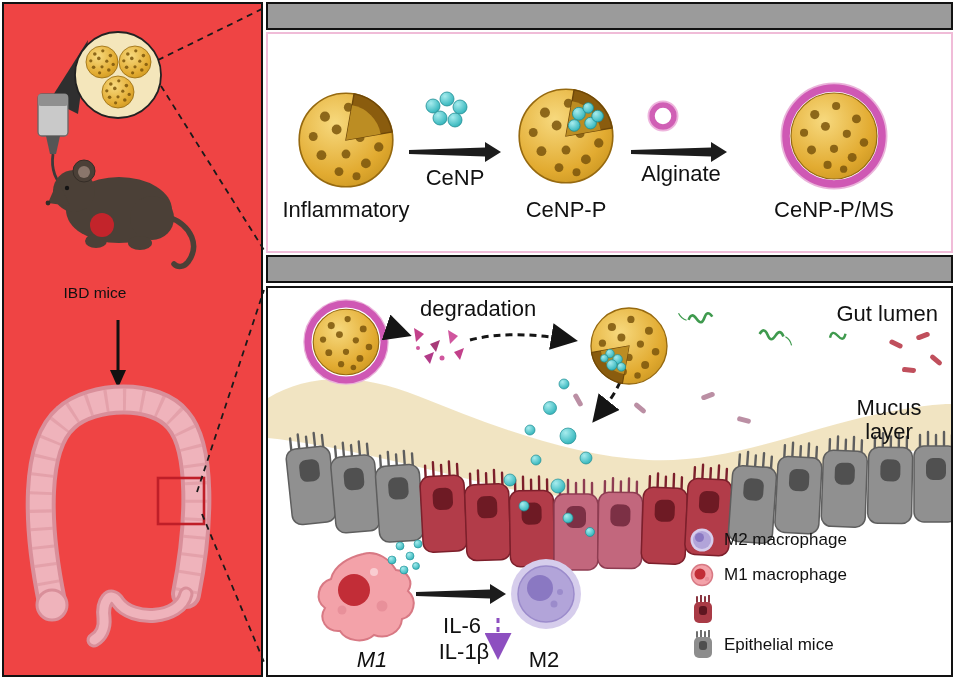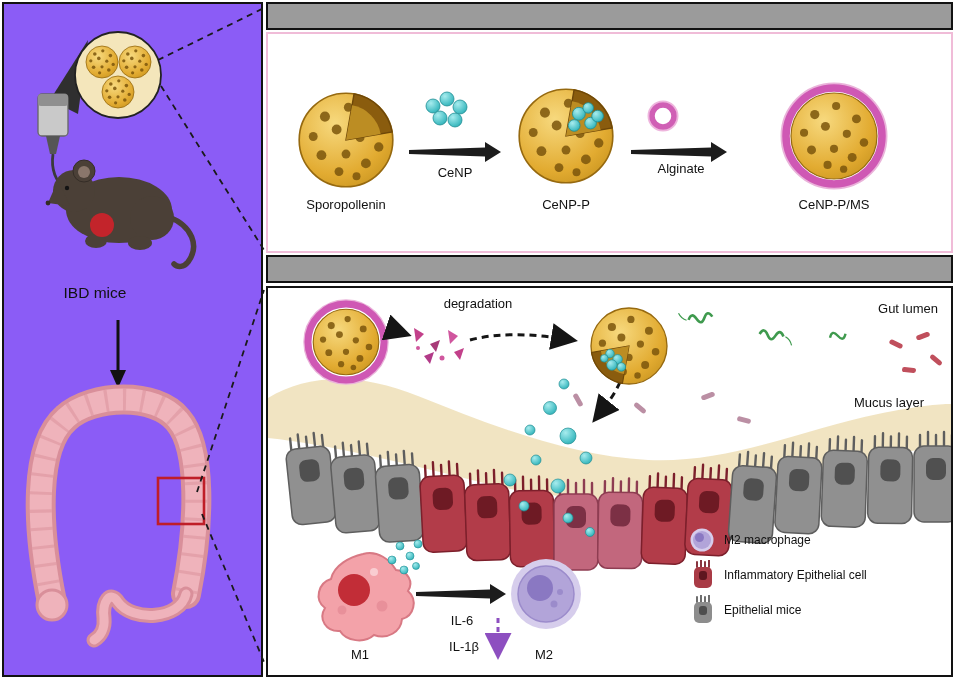--- a/index.html
+++ b/index.html
@@ -1,31 +1,31 @@
 <!DOCTYPE html>
 <html><head>
 <meta charset="utf-8">
 <style>
   * { margin:0; padding:0; box-sizing:border-box; }
   html,body { width:955px; height:679px; background:#ffffff; font-family:"Liberation Sans", sans-serif; }
   #app { position:absolute; left:0; top:0; width:955px; height:679px; background:#ffffff; overflow:hidden; }
   .panel { position:absolute; }
-  #left-panel { left:2px; top:2px; width:261px; height:675px; background:#8b5cf6; border:2px solid #121212; }
+  #left-panel { left:2px; top:2px; width:261px; height:675px; background:#ef4444; border:2px solid #121212; }
   .gray-bar { position:absolute; left:266px; width:687px; height:28px; background:#9b9b9b; border:2px solid #121212; }
   #bar-top { top:2px; }
   #bar-mid { top:255px; }
   #synth-panel { left:266px; top:32px; width:687px; height:221px; background:#ffffff; border:2px solid #f0bcd8; }
   #gut-panel { left:266px; top:286px; width:687px; height:391px; background:#ffffff; border:2px solid #121212; }
   .panel > svg.art { position:absolute; left:0; top:0; }
-  .lbl { position:absolute; color:#111; font-size:13px; line-height:1.1; text-align:center; }
+  .lbl { position:absolute; color:#111; font-size:22px; line-height:1.1; text-align:center; }
   .lbl.small { font-size:15.5px; }
   #connector-overlay { position:absolute; left:0; top:0; width:955px; height:679px; pointer-events:none; z-index:40; }
   .legend { position:absolute; left:420px; top:238px; display:flex; flex-direction:column; gap:7px; }
   .legend-row { display:flex; align-items:center; gap:8px; height:28px; }
-  .legend-label { font-size:12px; color:#111; }
+  .legend-label { font-size:17px; color:#111; }
   
   .cell-gray  { --body:#909090; --edge:#5e5e5e; --nuc:#505050; }
   .cell-red   { --body:#b23c49; --edge:#7c1f2b; --nuc:#6e1a24; }
   .cell-mauve { --body:#c2677d; --edge:#8e3d52; --nuc:#7c3045; }
 </style>
 </head>
 <body>
 
 <div id="app">
 
@@ -175,21 +175,21 @@
       <g transform="translate(566,102)">
         <circle r="52" fill="none" stroke="#eab3da" stroke-width="3"></circle>
         <circle r="48" fill="none" stroke="#cf58b4" stroke-width="7.5"></circle>
         <circle r="43" fill="url(#sy-gold)" stroke="#96690f" stroke-width="1.2"></circle>
         <g transform="scale(1.07)">
             <use href="#sy-dots"></use>
           </g>
       </g>
     </svg>
 
-    <div class="lbl" style="left:8px;  top:164px; width:140px;">Sporopollenin</div>
+    <div class="lbl" style="left:8px;  top:164px; width:140px;">Inflammatory</div>
     <div class="lbl" style="left:152px; top:132px; width:70px;">CeNP</div>
     <div class="lbl" style="left:248px; top:164px; width:100px;">CeNP-P</div>
     <div class="lbl" style="left:371px; top:128px; width:84px;">Alginate</div>
     <div class="lbl" style="left:506px; top:164px; width:120px;">CeNP-P/MS</div>
   </div>
 
   <div id="gut-panel" class="panel">
     <svg class="art" width="683" height="387" viewBox="0 0 683 387">
       <defs>
         <radialGradient id="gu-gold" cx="0.38" cy="0.32" r="0.85">
@@ -359,46 +359,53 @@
         <circle r="28" fill="#b2a4d9" stroke="#9b8bcb" stroke-width="1.5"></circle>
         <circle cx="-6" cy="-6" r="13" fill="#8a78c2"></circle>
         <circle cx="8" cy="10" r="3.5" fill="#9b8bcb"></circle>
         <circle cx="14" cy="-2" r="3" fill="#9b8bcb"></circle>
       </g>
     </svg>
 
     <div class="lbl" style="left:566px; top:14px;  width:104px; text-align:right;">Gut lumen</div>
     <div class="lbl" style="left:152px; top:9px;  width:116px;">degradation</div>
     <div class="lbl" style="left:562px; top:108px; width:118px; text-align:center;">Mucus layer</div>
-    <div class="lbl" style="left:70px;  top:360px; width:44px;">M1</div>
+    <div class="lbl" style="left:82px;  top:360px; width:44px;font-style:italic;">M1</div>
     <div class="lbl" style="left:254px; top:360px; width:44px;">M2</div>
     <div class="lbl" style="left:166px; top:326px; width:56px; text-align:center;">IL-6</div>
     <div class="lbl" style="left:166px; top:352px; width:60px; text-align:center;">IL-1β</div>
 
     <div class="legend">
       <div class="legend-row">
         <svg width="28" height="28" viewBox="0 0 28 28">
           <circle cx="14" cy="14" r="11.5" fill="#d6cdec"></circle>
           <circle cx="14" cy="14" r="9" fill="#b2a4d9"></circle>
           <circle cx="11.5" cy="11.5" r="4.5" fill="#8a78c2"></circle>
         </svg>
         <span class="legend-label">M2 macrophage</span>
+      </div>
+      <div class="legend-row">
+        <svg width="28" height="28" viewBox="0 0 28 28">
+          <circle cx="14" cy="14" r="10.5" stroke="#d87984" stroke-width="1.5" fill="#f3a2a9"></circle>
+          <circle cx="12" cy="13" r="5.5" fill="#c22d37"></circle>
+          <circle cx="19" cy="18" r="2.2" fill="#e8909a"></circle>
+        </svg>
+        <span class="legend-label">M1 macrophage</span>
       </div>
       <div class="legend-row">
         <svg width="28" height="30" viewBox="0 0 28 30">
           <g stroke="#7c1f2b" stroke-width="1.8" stroke-linecap="round">
             <line x1="9" y1="2" x2="9" y2="7"></line>
               <line x1="13" y1="0" x2="13" y2="7"></line>
             <line x1="17" y1="2" x2="17" y2="7"></line>
               <line x1="21" y1="0" x2="21" y2="7"></line>
           </g>
           <rect x="6" y="7" width="18" height="21" rx="5" fill="#a93b46"></rect>
           <rect x="11" y="11" width="8" height="9" rx="3" fill="#5e1620"></rect>
         </svg>
-        <span class="legend-label">Inflammatory Epithelial cell</span>
       </div>
       <div class="legend-row">
         <svg width="28" height="30" viewBox="0 0 28 30">
           <g stroke="#5e5e5e" stroke-width="1.8" stroke-linecap="round">
             <line x1="9" y1="2" x2="9" y2="7"></line>
               <line x1="13" y1="0" x2="13" y2="7"></line>
             <line x1="17" y1="2" x2="17" y2="7"></line>
               <line x1="21" y1="0" x2="21" y2="7"></line>
           </g>
           <rect x="6" y="7" width="18" height="21" rx="5" fill="#8d8d8d"></rect>

